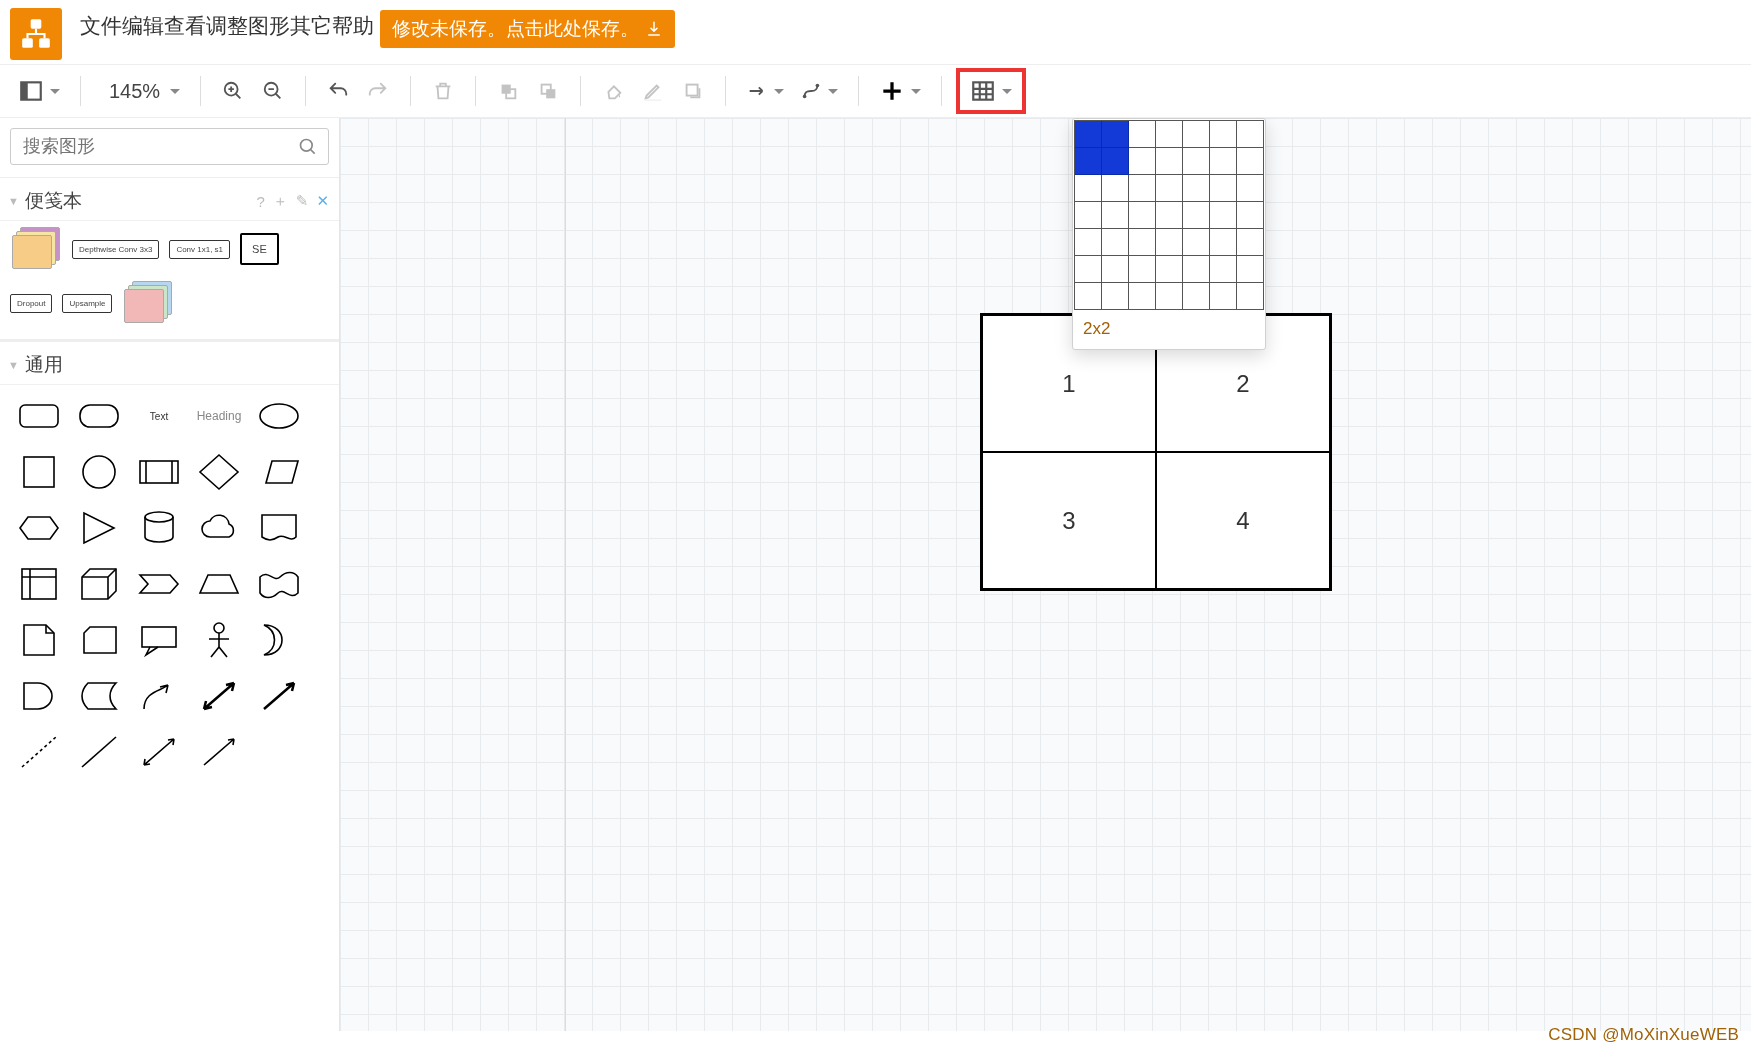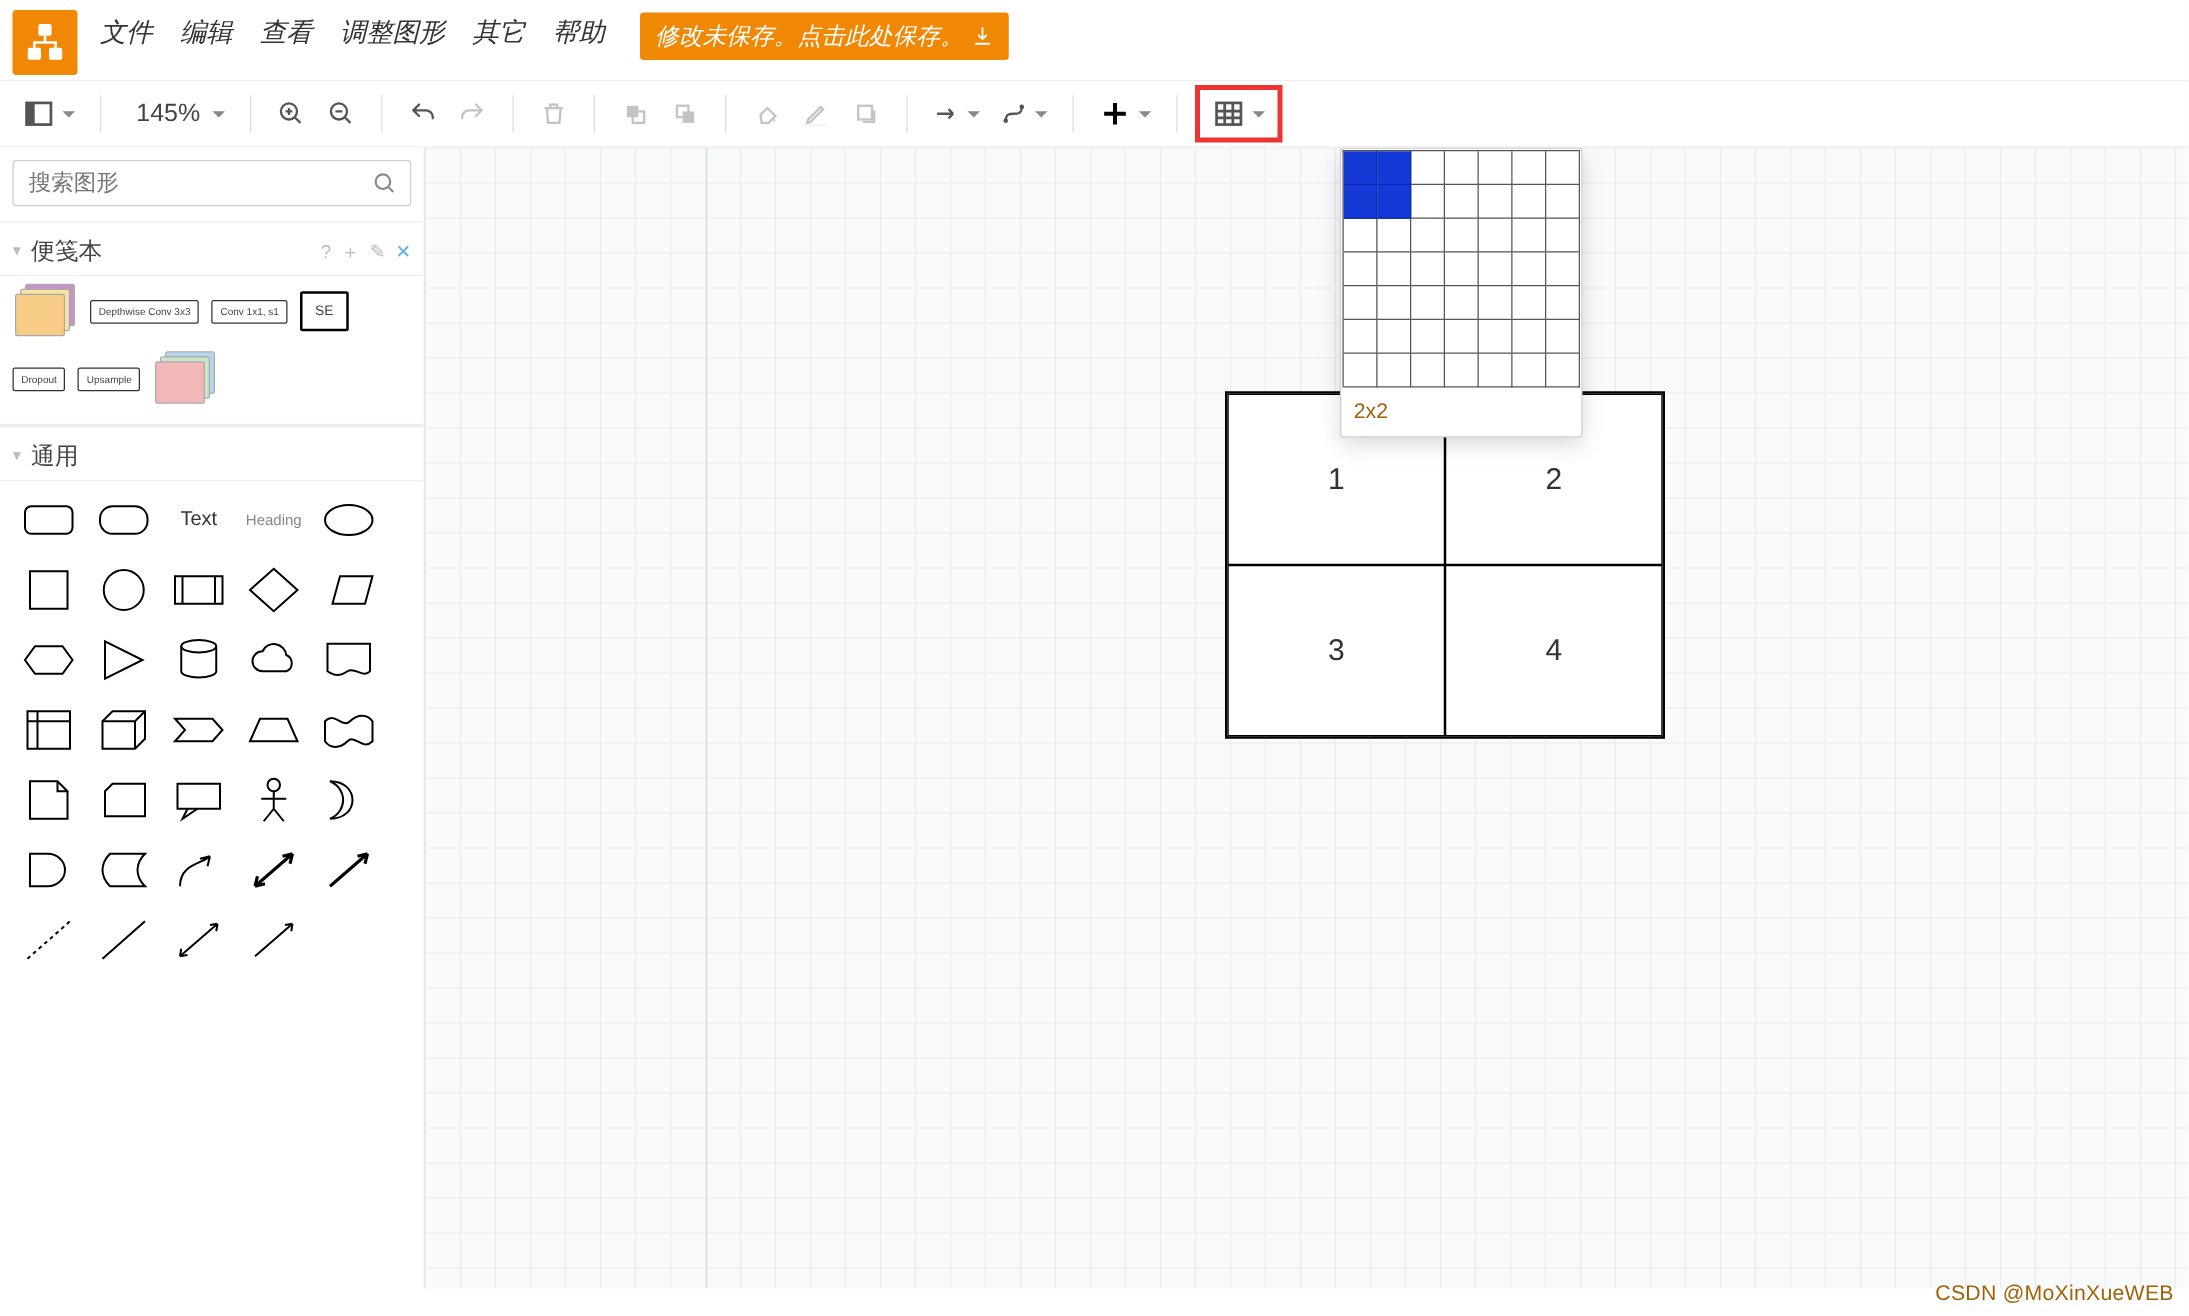--- a/index.html
+++ b/index.html
@@ -22,21 +22,21 @@
   .logo {
     width: 52px; height: 52px;
     background: #f08705;
     border-radius: 3px;
     display:flex;align-items:center;justify-content:center;
     flex-shrink:0;
   }
   .logo svg { width: 34px; height: 34px; }
   .title-col { display:flex; flex-direction:column; gap:6px; }
   .doc-title { font-size: 24px; letter-spacing: .5px; color:#353535;}
-  .menubar { display:flex; gap:22px; font-size:21px; color:#333; margin-top:4px;font-style:italic;}
+  .menubar { display:flex; font-size:21px; color:#333; margin-top:4px;}
   .menubar > span { cursor: default; }
   .save-banner {
     margin-left: 6px;
     background: #f08705;
     color: #fff;
     font-size: 19px;
     padding: 6px 12px;
     border-radius: 3px;
     display:flex; align-items:center; gap:6px;
     position:relative; top:-2px;text-align:center;
@@ -398,21 +398,21 @@
           <svg viewBox="0 0 46 42">
             <rect x="4" y="10" width="38" height="22" rx="5"></rect>
           </svg>
         </div>
       <div class="shape-cell">
           <svg viewBox="0 0 46 42">
             <rect x="4" y="10" width="38" height="22" rx="10"></rect>
           </svg>
         </div>
       <div class="shape-cell">
-          <span style="font-size:16px;">Text</span>
+          <span style="font-size:10px;">Text</span>
         </div>
       <div class="shape-cell">
           <span style="font-size:12px;color:#888;line-height:1;">Heading</span>
         </div>
       <div class="shape-cell">
           <svg viewBox="0 0 46 42">
             <ellipse cx="23" cy="21" rx="19" ry="12"></ellipse>
           </svg>
         </div>
 

